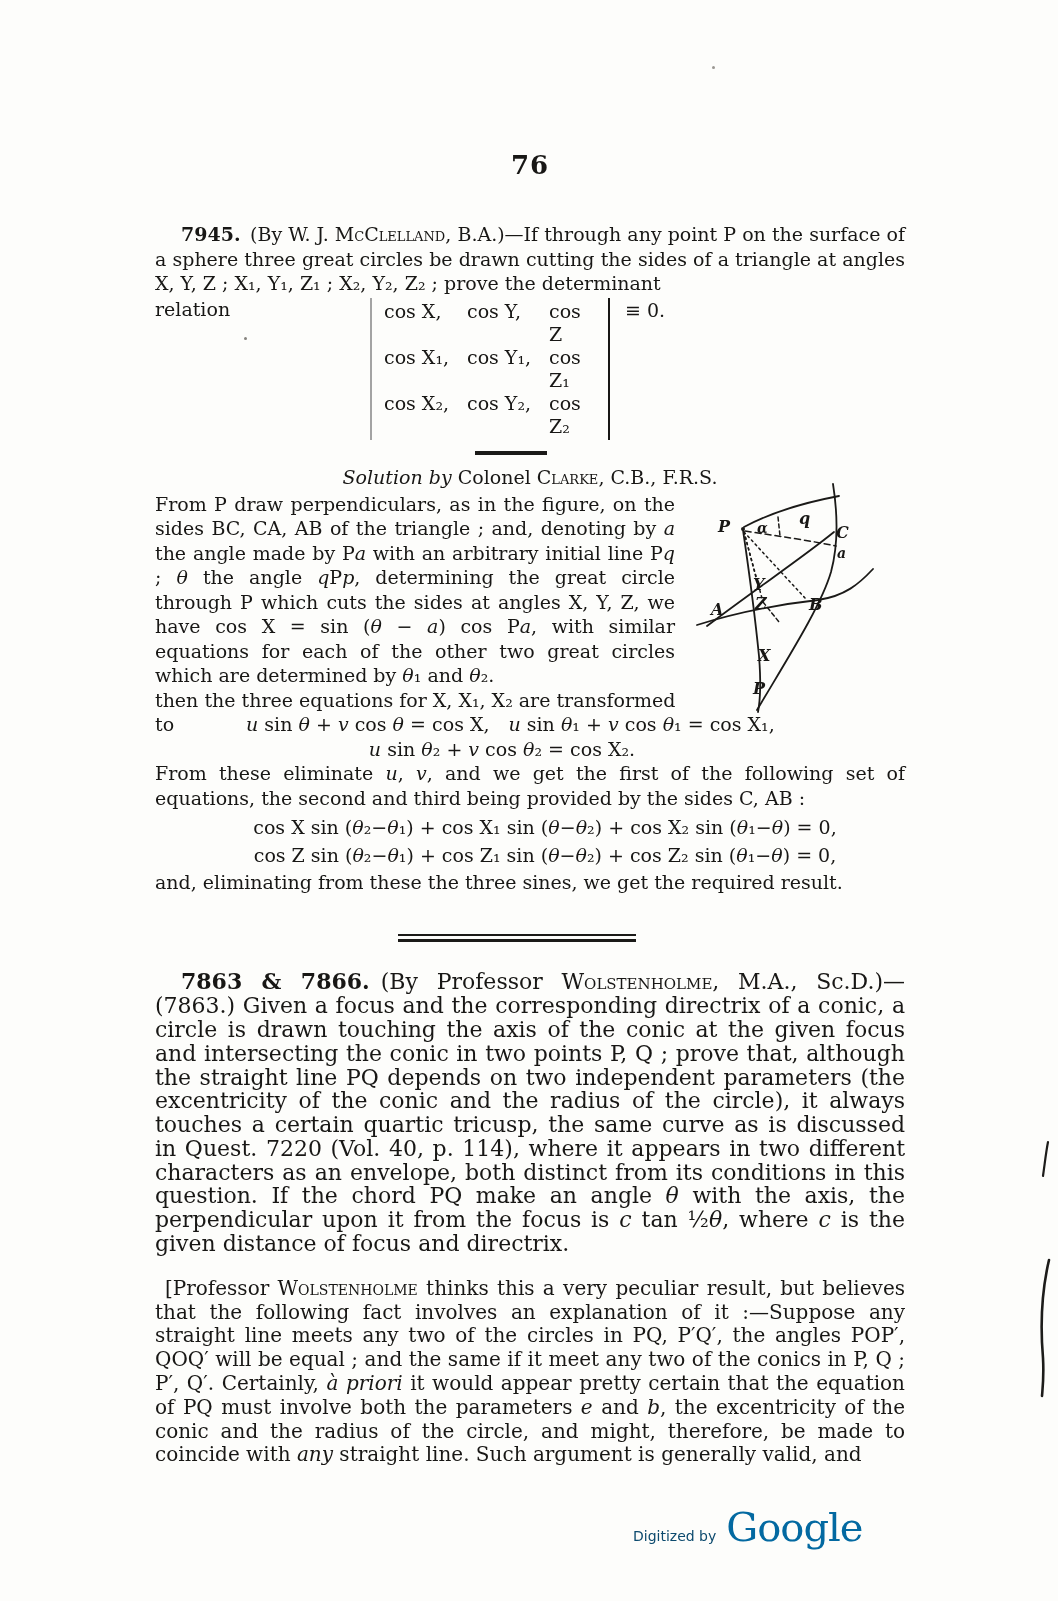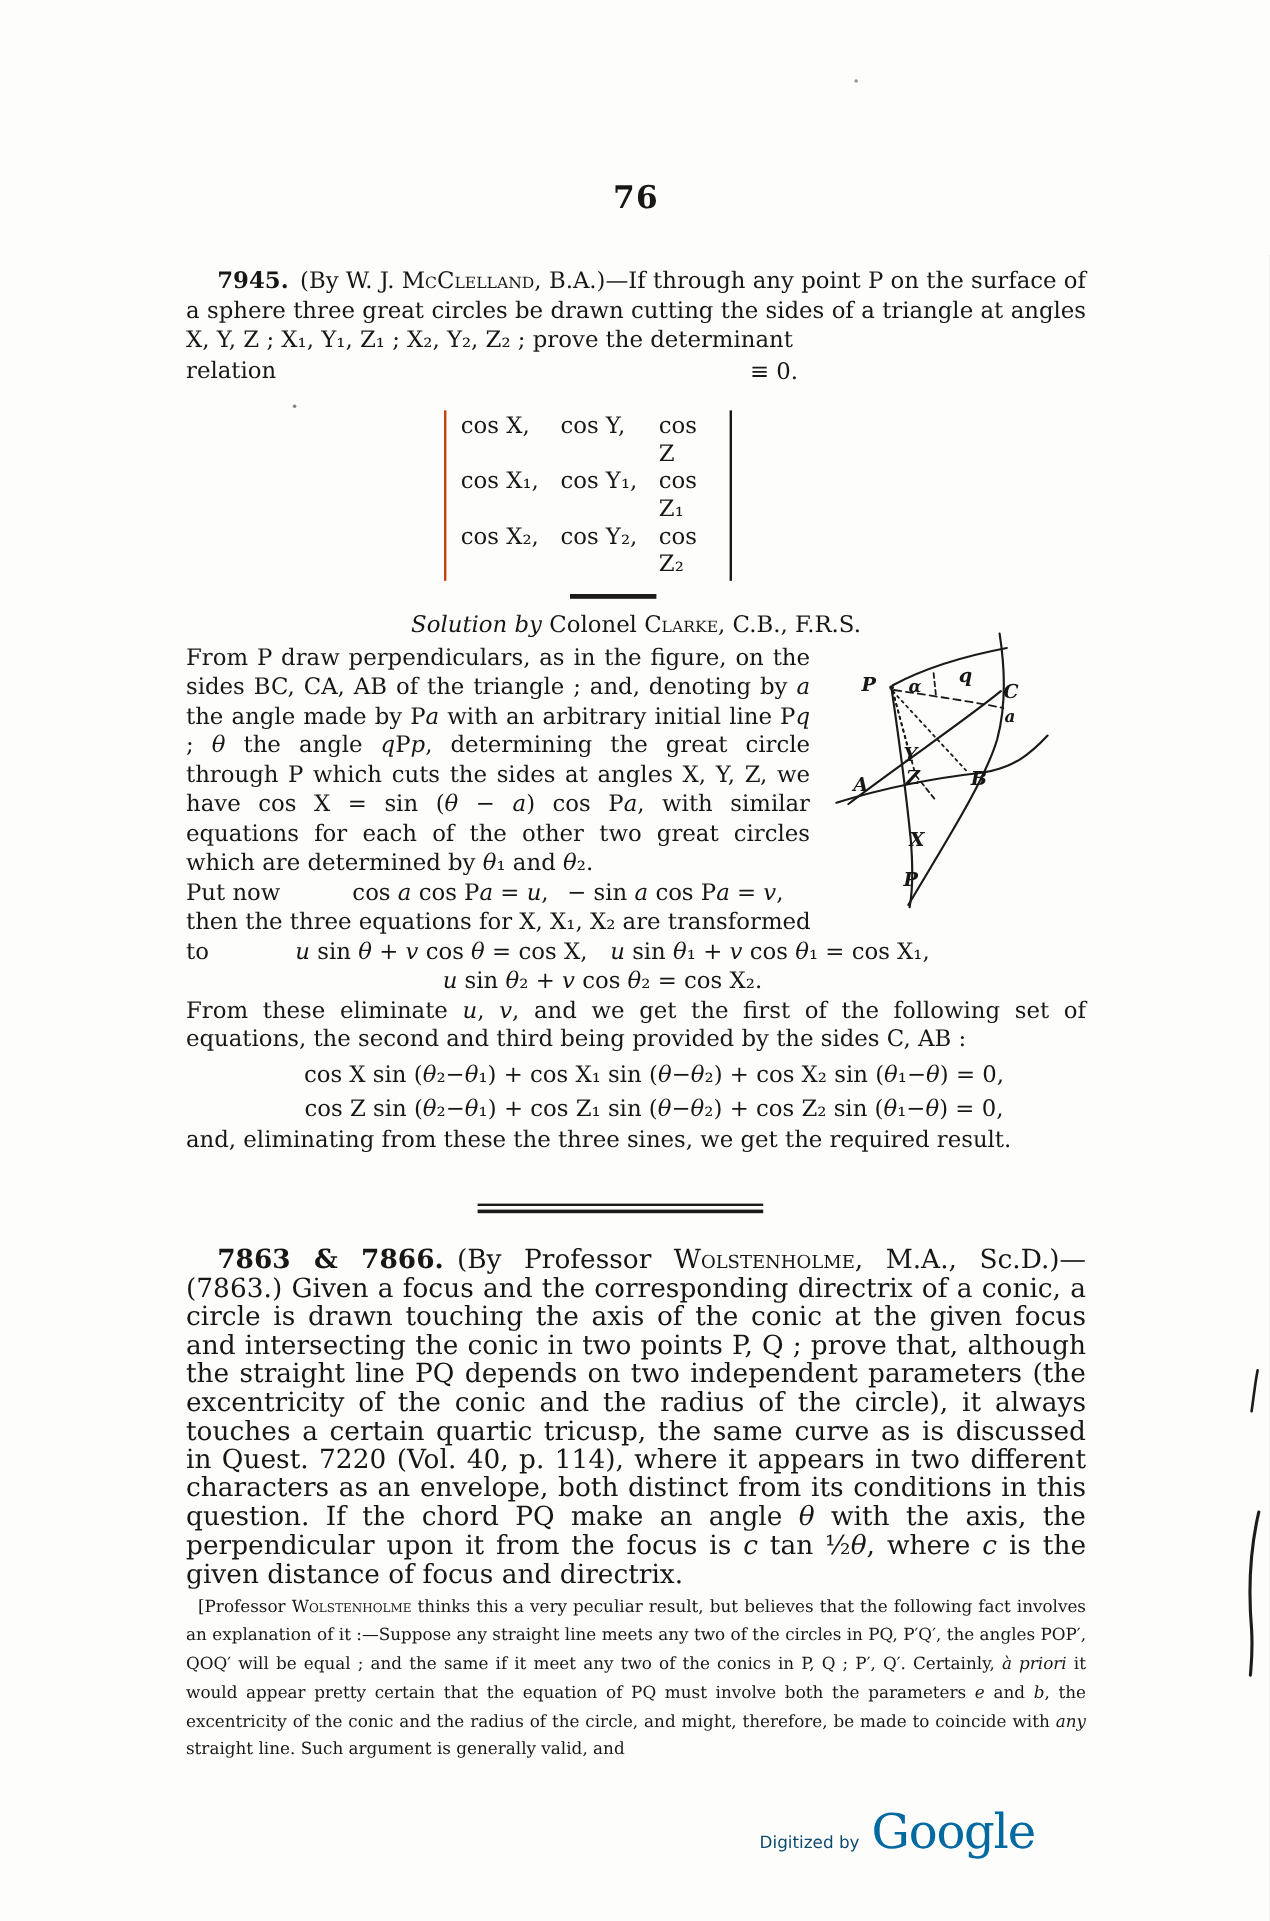--- a/index.html
+++ b/index.html
@@ -13,21 +13,21 @@
   .just { text-align:justify; }
   p { margin:0; }
 
   #page-number { text-align:center; font-size:26px; line-height:30px; font-weight:bold; letter-spacing:1px; }
 
   .prob1 { margin-top:42px; font-size:19px; line-height:24.5px; text-indent:26px; }
   .prob-num { font-weight:bold; }
 
   .det-wrap { display:flex; margin-top:2px; font-size:19px; }
   .det-rel { line-height:23px; width:81px; }
-  .det { margin-left:134px; border-left:2px solid #c2410c; border-right:2px solid #181715; padding:2px 12px;margin-top:44px; }
+  .det { margin-left:134px; border-left:2px solid #a3a3a3; border-right:2px solid #181715; padding:2px 12px; }
   .det-row { display:flex; line-height:23px; }
   .det-c1 { width:83px; } .det-c2 { width:82px; } .det-c3 { width:47px; }
   .det-eq { margin-left:15px; line-height:25px; }
 
   .rule-short { width:72px; height:4px; background:#1b1a18; margin:11px 0 0 320px; }
 
   .sol-header { margin-top:10px; text-align:center; font-size:19px; line-height:24px; }
 
   .sol-body { margin-top:3px; font-size:19px; line-height:24.5px; }
   .figure { float:right; width:224px; height:182px; margin:-16px -6px 4px 12px; position:relative; }
@@ -38,21 +38,21 @@
   .eqline { display:flex; }
   .eq-ind1 { margin-left:60px; }
   .eq-ind2 { margin-left:72px; }
   .eq-center { text-align:center; padding-right:56px; }
   .eqs-block { margin-top:3px; text-align:center; padding-left:30px; line-height:28.4px; font-size:19px; }
 
   .divider { width:238px; height:3px; margin:40px 0 0 243px;
              border-top:2px solid #1b1a18; border-bottom:3px solid #1b1a18; }
 
   .prob2 { margin-top:28px; font-size:22px; line-height:23.8px; text-indent:26px; }
-  .prob2b { margin-top:4px; font-size:14px; line-height:23.8px; text-indent:10px; }
+  .prob2b { margin-top:21px; font-size:20px; line-height:23.8px; text-indent:10px; }
 
   .wm { position:absolute; top:1504px; left:633px; display:flex; align-items:baseline; gap:10px; }
   .wm-digitized { font-family:"DejaVu Sans", sans-serif; font-size:14px; color:#0c4a6e; }
   .wm-google { font-family:"DejaVu Serif", serif; font-size:40px; color:#0369a1; letter-spacing:-1px; }
 
   .edge-art { position:absolute; left:1030px; top:1118px; }
   .dot { position:absolute; border-radius:50%; }
   .dot1 { left:244px; top:337px; width:3px; height:3px; background:#86837e; }
   .dot2 { left:712px; top:66px; width:3px; height:3px; background:#9a9792; }
 </style>
@@ -120,24 +120,20 @@
           <text class="fig-label" x="24" y="139">A</text>
           <text class="fig-label" x="68" y="133">Z</text>
           <text class="fig-label" x="122" y="134">B</text>
           <text class="fig-label" x="71" y="185">X</text>
           <text class="fig-label" x="66" y="218">P</text>
         </svg>
       </div>
 
       <p class="just">From P draw perpendiculars, as in the figure, on the sides BC, CA, AB of the triangle ;  and, denoting by <i>a</i> the angle made by P<i>a</i> with an arbitrary initial line P<i>q</i> ;  <i>θ</i> the angle <i>q</i>P<i>p</i>, determining the great circle through P which cuts the sides at angles X, Y, Z, we have cos X = sin (<i>θ</i> − <i>a</i>) cos P<i>a</i>, with similar equations for each of the other two great circles which are determined by <i>θ</i>₁ and <i>θ</i>₂.</p>
 
-      <p class="eqline">
-          <span>Put now</span>
-          <span class="eq-ind1">cos <i>a</i> cos P<i>a</i> = <i>u</i>,  − sin <i>a</i> cos P<i>a</i> = <i>v</i>,</span>
-        </p>
 
       <p>then the three equations for X, X₁, X₂ are transformed</p>
 
       <p class="eqline">
           <span>to</span>
           <span class="eq-ind2"><i>u</i> sin <i>θ</i> + <i>v</i> cos <i>θ</i> = cos X, <i>u</i> sin <i>θ</i>₁ + <i>v</i> cos <i>θ</i>₁ = cos X₁,</span>
         </p>
 
       <p class="eq-center"><i>u</i> sin <i>θ</i>₂ + <i>v</i> cos <i>θ</i>₂ = cos X₂.</p>
 

